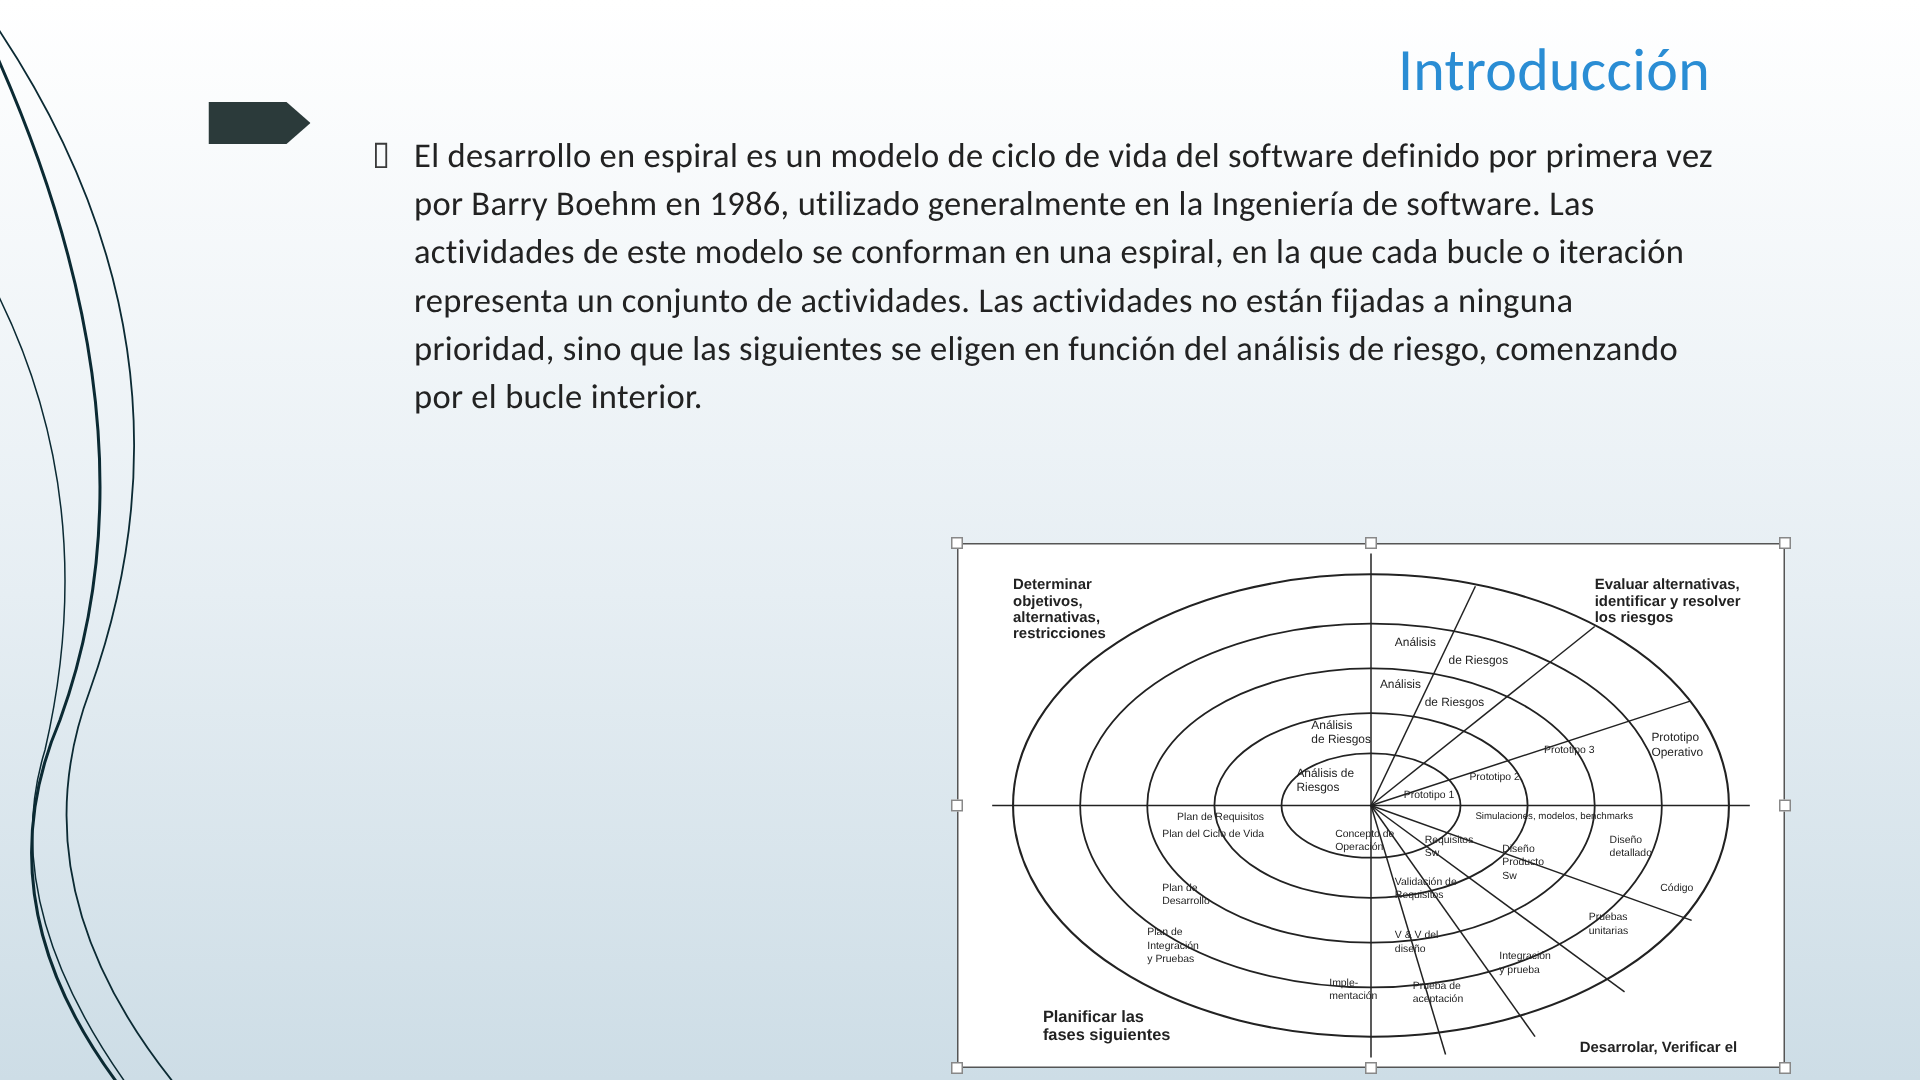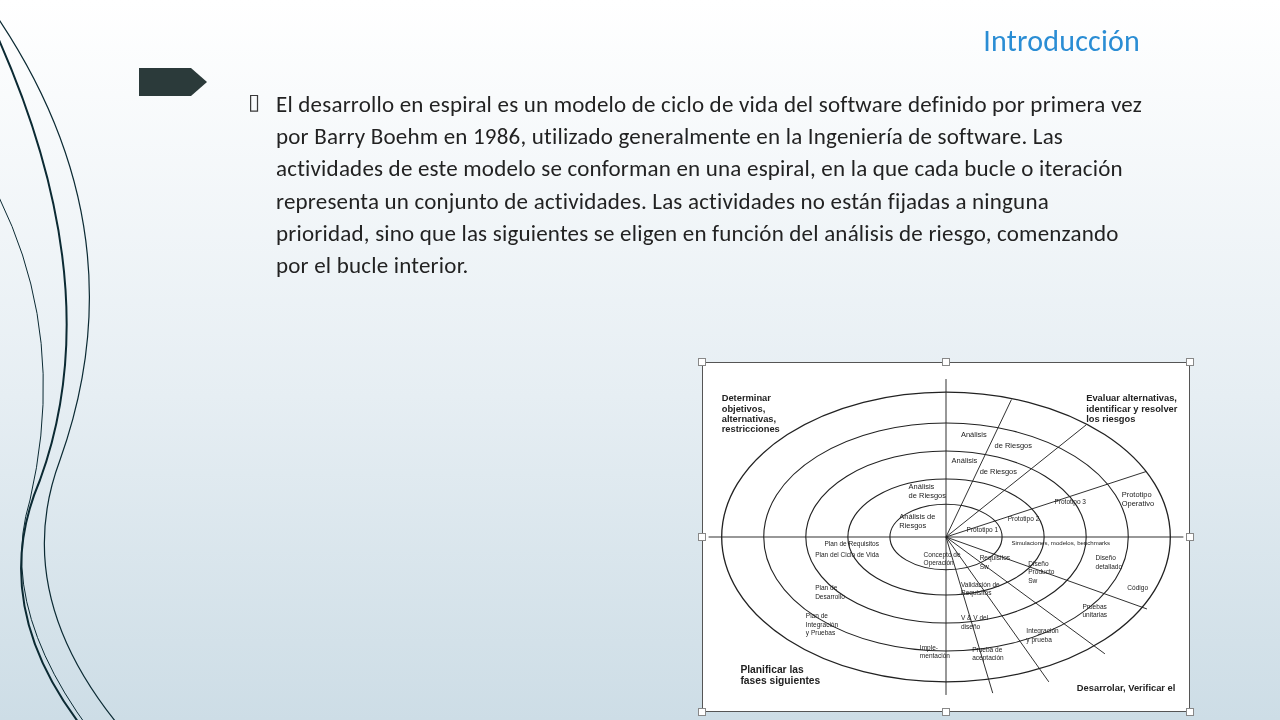--- a/index.html
+++ b/index.html
@@ -16,21 +16,21 @@
   .arrow-shape {
     position:absolute;
     left:139px; top:68px;
     width:68px; height:28px;
   }
   .arrow-shape svg polygon { fill:#2b3a3a; }
   
   .title {
     position:absolute;
     right:140px; top:22px;
-    font-size:30px;
+    font-size:40px;
     font-weight:400;
     color:#2a8dd4;
     letter-spacing:0.2px;
   }
   
   .body-text {
     position:absolute;
     left:276px; top:88px;
     width:870px;
     color:#222;
@@ -42,21 +42,21 @@
     position:absolute;
     left:248px; top:88px;
     width:18px;
     font-size:22px;
     color:#3a3a3a;
   }
   
   .diagram {
     position:absolute;
     right:90px; bottom:8px;
-    width:488px; height:350px;
+    width:552px; height:350px;
     background:#fff;
     border:1px solid #555;
   }
   .diagram svg { width:100%; height:100%; }
   .handle { position:absolute; width:8px; height:8px; border:1px solid #888; background:#fff; }
   .dtext { font-family:Arial,Helvetica,sans-serif; fill:#222; }
 </style>
 </head>
 <body>
 

